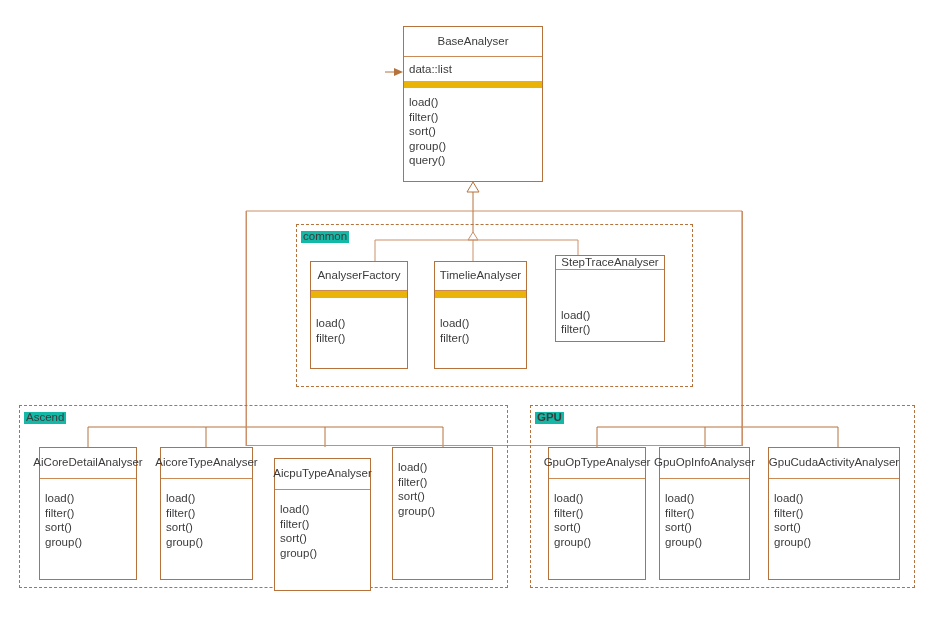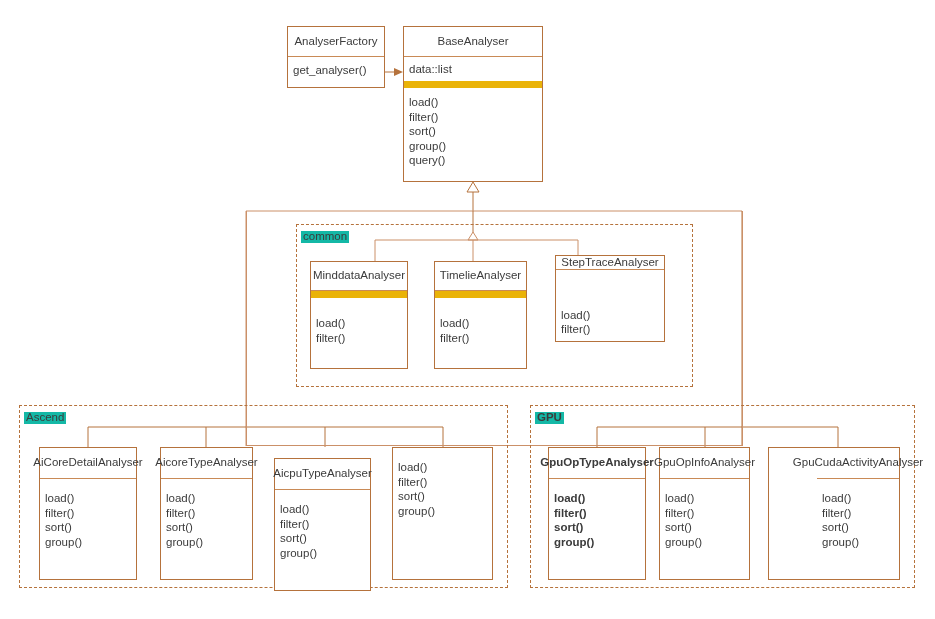--- a/index.html
+++ b/index.html
@@ -129,46 +129,40 @@
     <g>
       <line x1="597" y1="427" x2="838" y2="427" stroke="#b5723c" stroke-width="1"></line>
       <line x1="597" y1="427" x2="597" y2="447" stroke="#b5723c" stroke-width="1"></line>
       <line x1="705" y1="427" x2="705" y2="447" stroke="#b5723c" stroke-width="1"></line>
       <line x1="838" y1="427" x2="838" y2="447" stroke="#b5723c" stroke-width="1"></line>
     </g>
   </svg>
 
   <div class="group-solid" style="left:246px; top:211px; width:497px; height:235px; border-top:none;"></div>
 
-  <div class="uml-class" style="left:287px; top:26px; width:98px; height:62px;">
-    <div class="uml-name" style="height:30px;">AnalyserFactory</div>
-    <div class="uml-ops" style="padding-top:6px;">
-      <div>get_analyser()</div>
-    </div>
-  </div>
 
   <div class="uml-class" style="left:403px; top:26px; width:140px; height:156px;">
     <div class="uml-name" style="height:30px;">BaseAnalyser</div>
     <div class="uml-attrs" style="height:31px;">
       <div>data::list</div>
     </div>
     <div class="uml-ops">
       <div>load()</div>
       <div>filter()</div>
       <div>sort()</div>
       <div>group()</div>
       <div>query()</div>
     </div>
   </div>
 
   <div class="group-dashed" style="left:296px; top:224px; width:397px; height:163px;"></div>
   <div class="group-label" style="left:301px; top:231px;">common</div>
 
   <div class="uml-class" style="left:310px; top:261px; width:98px; height:108px;">
-    <div class="uml-name" style="height:29px;">MinddataAnalyser</div>
+    <div class="uml-name" style="height:29px;">AnalyserFactory</div>
     <div class="uml-attrs" style="height:4px; padding:0;"></div>
     <div class="uml-ops" style="padding-top:18px;">
       <div>load()</div>
       <div>filter()</div>
     </div>
   </div>
 
   <div class="uml-class" style="left:434px; top:261px; width:93px; height:108px;">
     <div class="uml-name" style="height:29px;">TimelieAnalyser</div>
     <div class="uml-attrs" style="height:4px; padding:0;"></div>
@@ -224,41 +218,41 @@
       <div>load()</div>
       <div>filter()</div>
       <div>sort()</div>
       <div>group()</div>
     </div>
   </div>
 
   <div class="group-dashed" style="left:530px; top:405px; width:385px; height:183px;"></div>
   <div class="group-label" style="left:535px; top:412px;font-weight:bold;">GPU</div>
 
-  <div class="uml-class" style="left:548px; top:447px; width:98px; height:133px;font-weight:bold;">
+  <div class="uml-class" style="left:548px; top:447px; width:98px; height:133px;">
     <div class="uml-name" style="height:31px;">GpuOpTypeAnalyser</div>
     <div class="uml-ops" style="padding-top:12px;">
       <div>load()</div>
       <div>filter()</div>
       <div>sort()</div>
       <div>group()</div>
     </div>
   </div>
 
   <div class="uml-class" style="left:659px; top:447px; width:91px; height:133px;">
     <div class="uml-name" style="height:31px;">GpuOpInfoAnalyser</div>
     <div class="uml-ops" style="padding-top:12px;">
       <div>load()</div>
       <div>filter()</div>
       <div>sort()</div>
       <div>group()</div>
     </div>
   </div>
 
-  <div class="uml-class" style="left:768px; top:447px; width:132px; height:133px;padding-left:48px;">
+  <div class="uml-class" style="left:768px; top:447px; width:132px; height:133px;">
     <div class="uml-name" style="height:31px;">GpuCudaActivityAnalyser</div>
     <div class="uml-ops" style="padding-top:12px;">
       <div>load()</div>
       <div>filter()</div>
       <div>sort()</div>
       <div>group()</div>
     </div>
   </div>
 
 </div>

